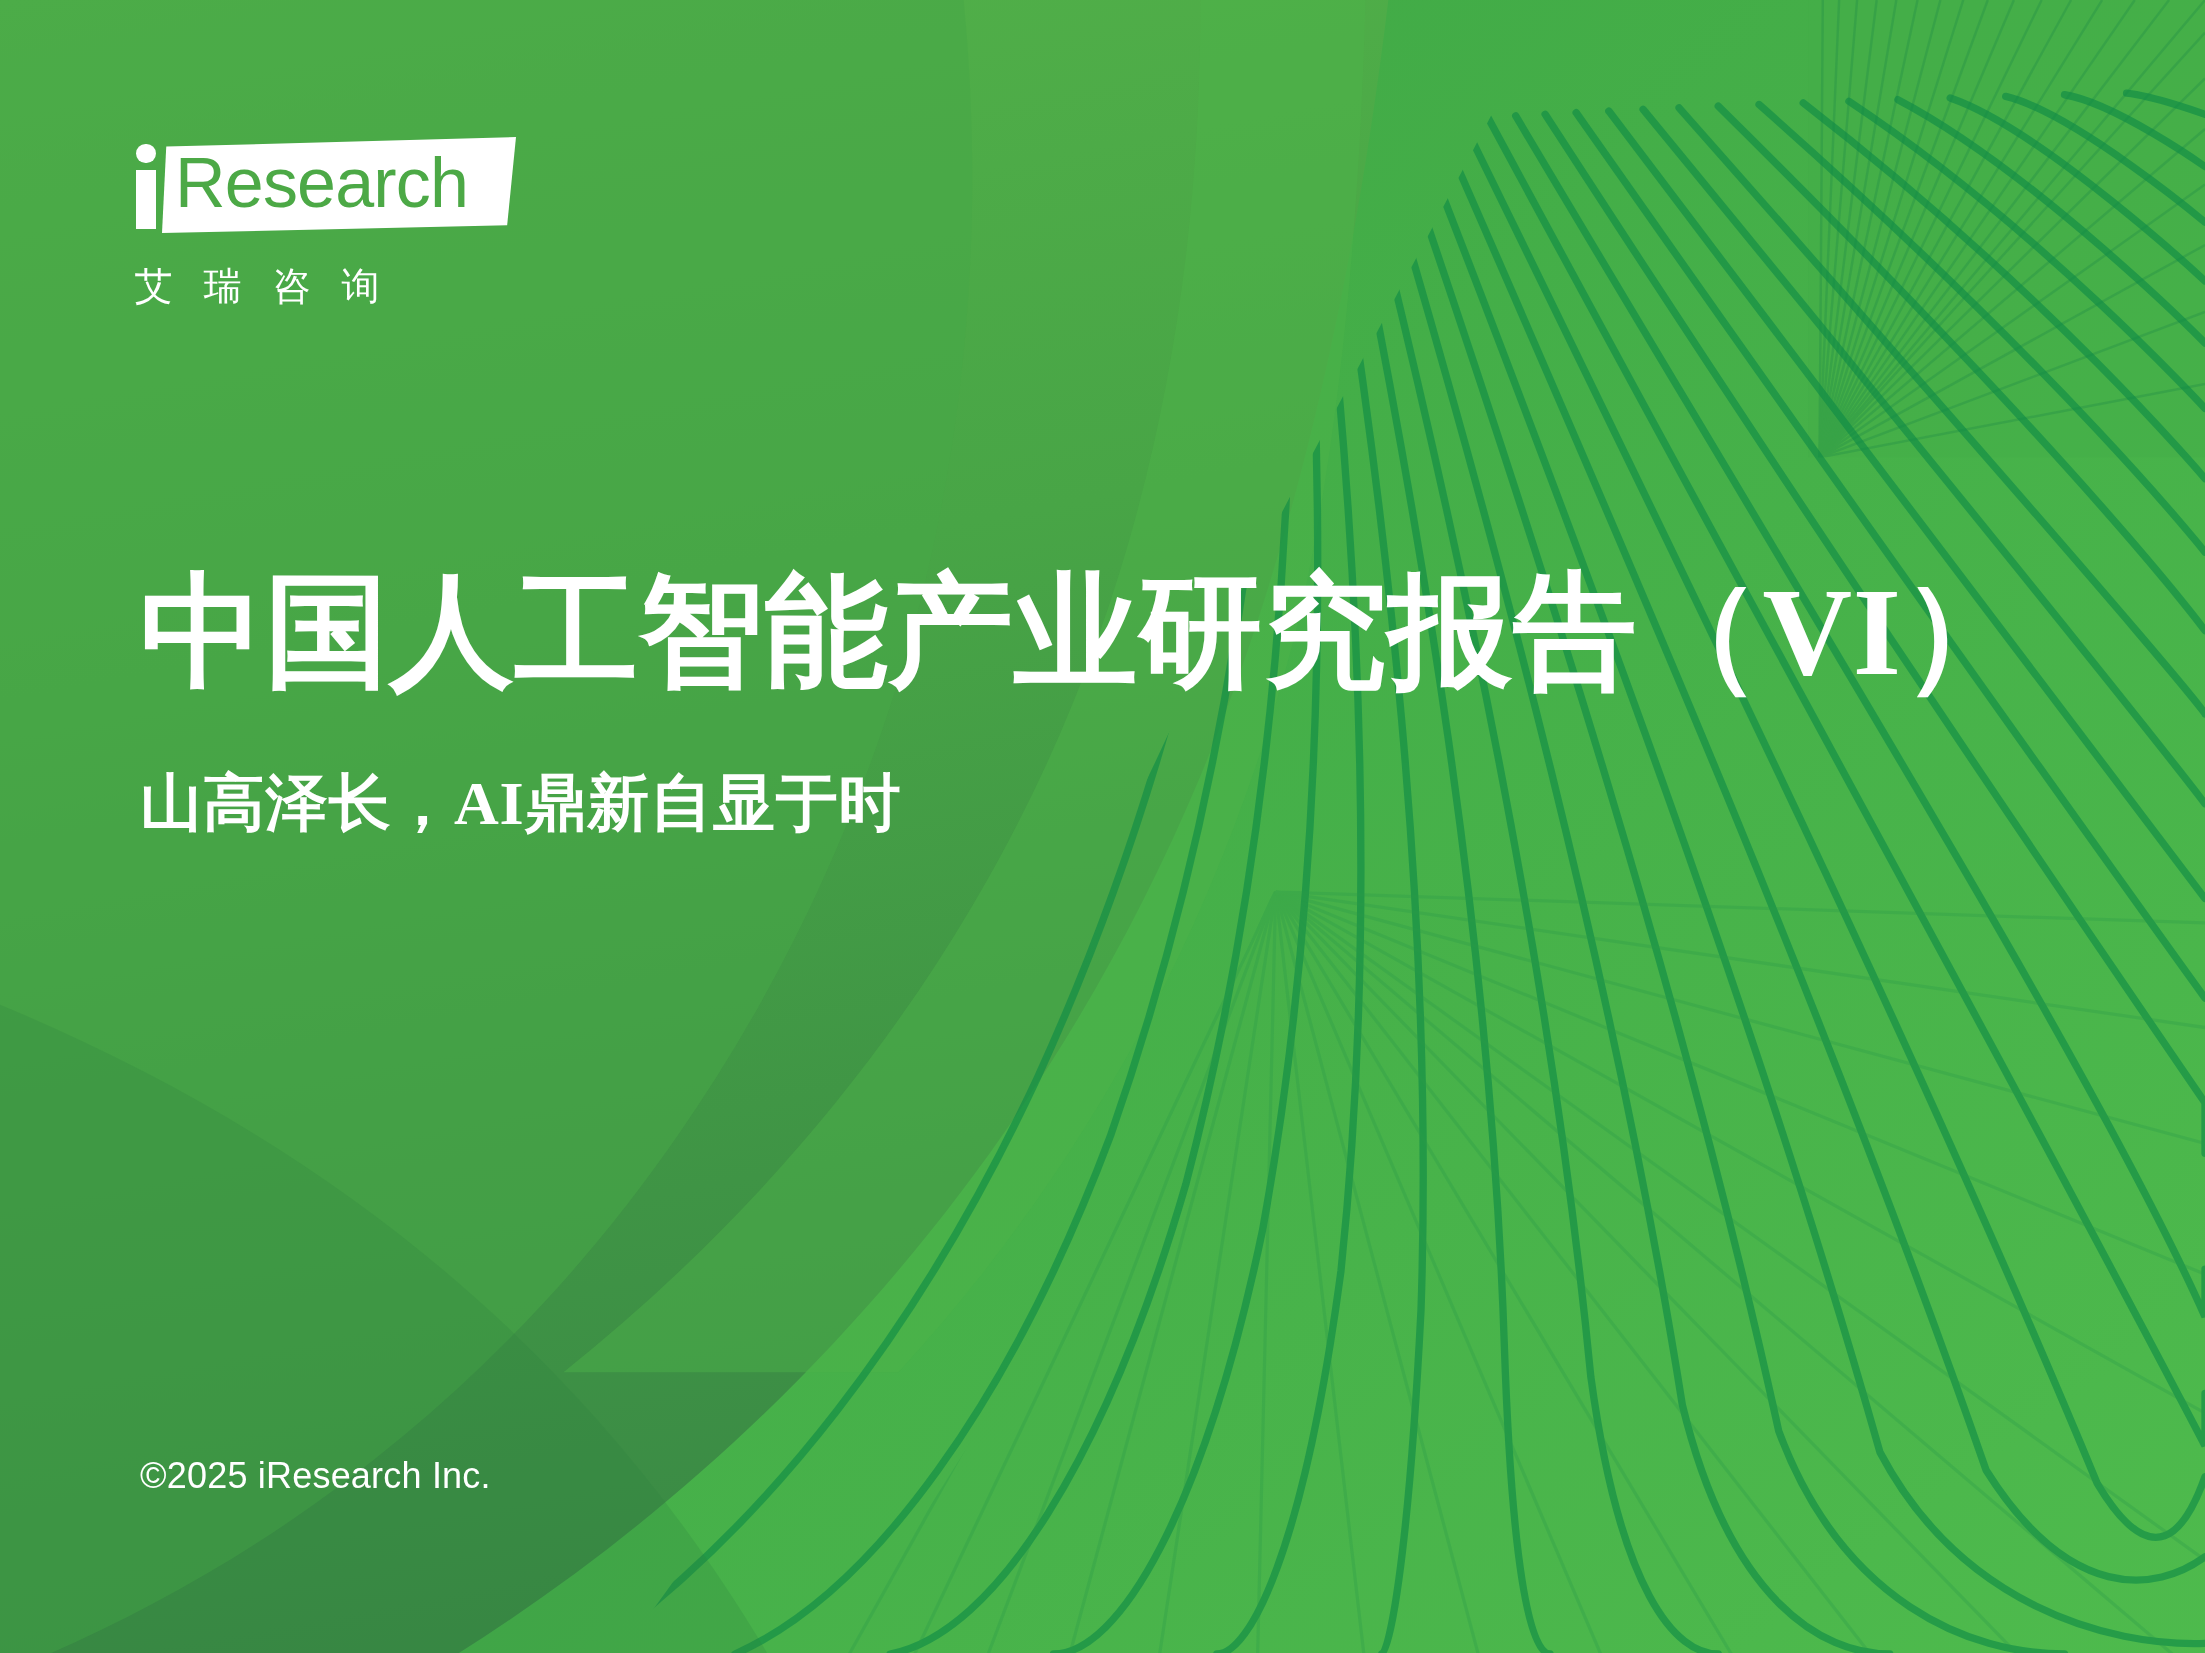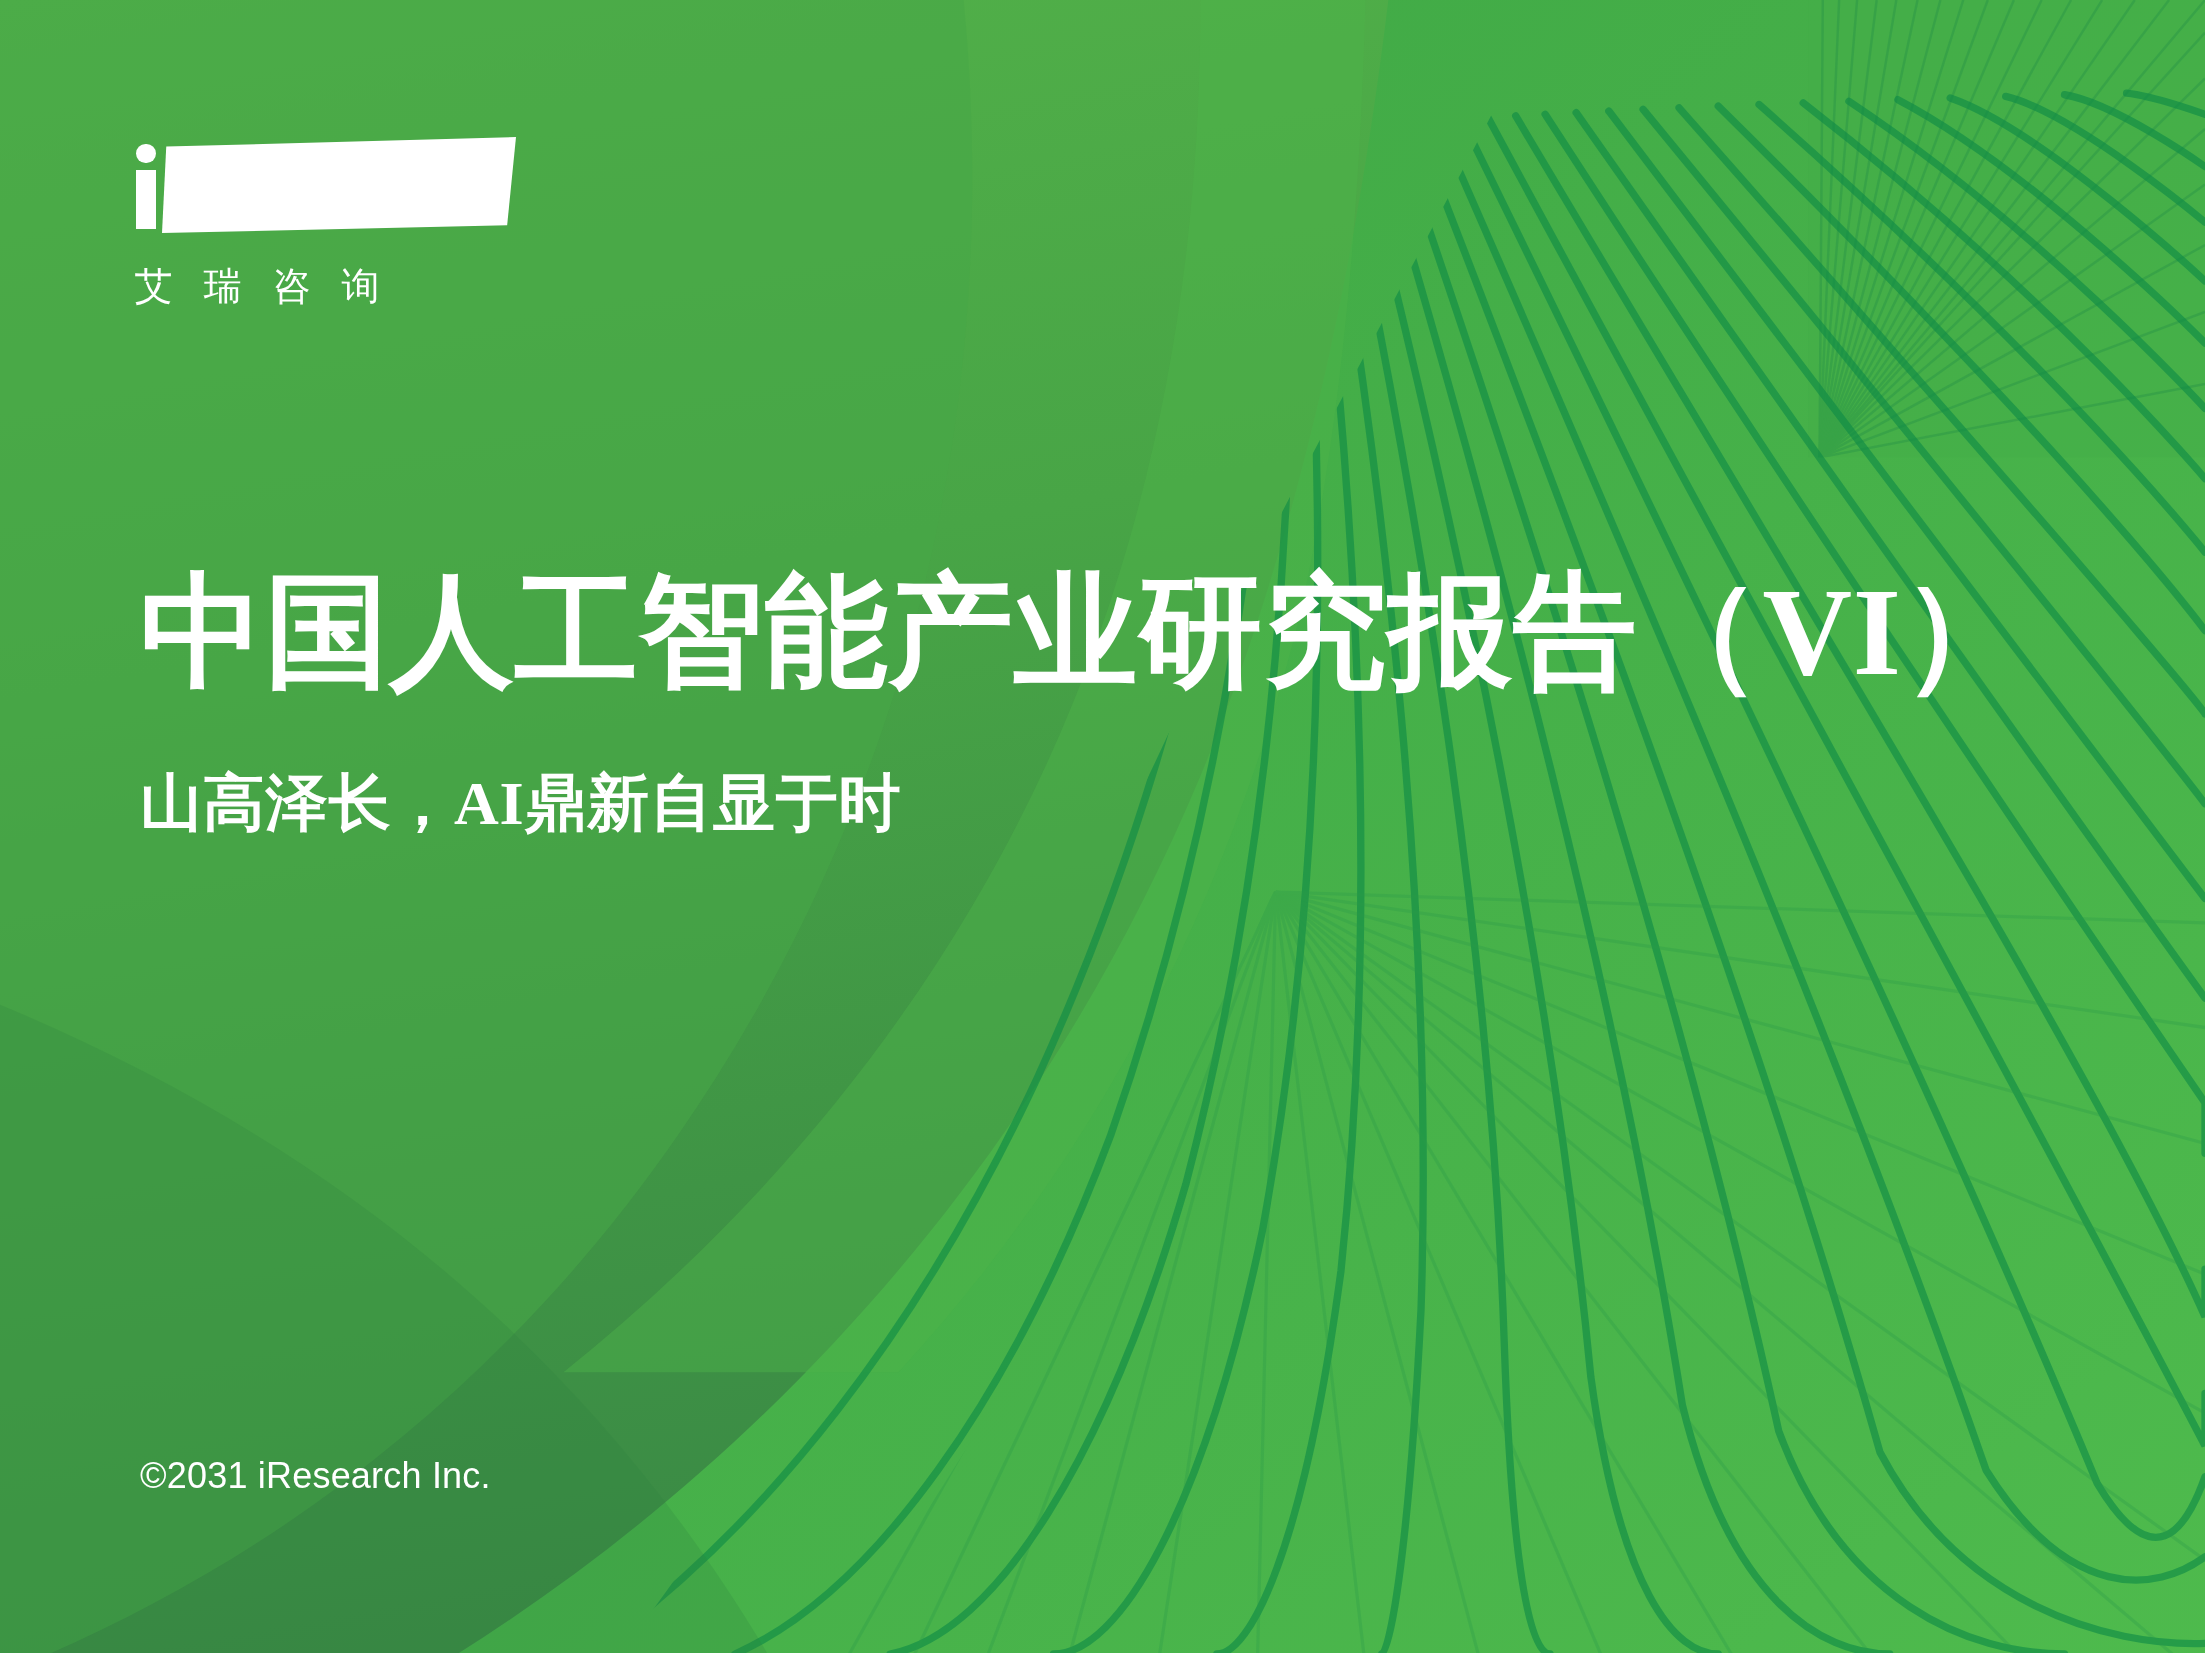--- a/index.html
+++ b/index.html
@@ -297,28 +297,29 @@
 
       <path d="M0,1230 C360,1380 700,1620 940,2025 L0,2025 Z" fill="#2F7F42" opacity="0.22"></path>
     </svg>
   </div>
 
   <div id="logo-block">
     <div id="logo-mark">
       <span class="logo-i-dot"></span>
       <span class="logo-i-stem"></span>
       <span class="logo-plate"></span>
+      <span class="logo-word">Research</span>
     </div>
     <div id="logo-sub">艾瑞咨询</div>
   </div>
 
   <div id="headline">
     <h1 id="title-main">中国人工智能产业研究报告（VI）</h1>
     <div id="title-sub">山高泽长，AI鼎新自显于时</div>
   </div>
 
   <div id="meta-row">
   </div>
 
-  <div id="copyright">©2031 iResearch Inc.</div>
+  <div id="copyright">©2025 iResearch Inc.</div>
 
 </div>
 
 
 </body></html>

